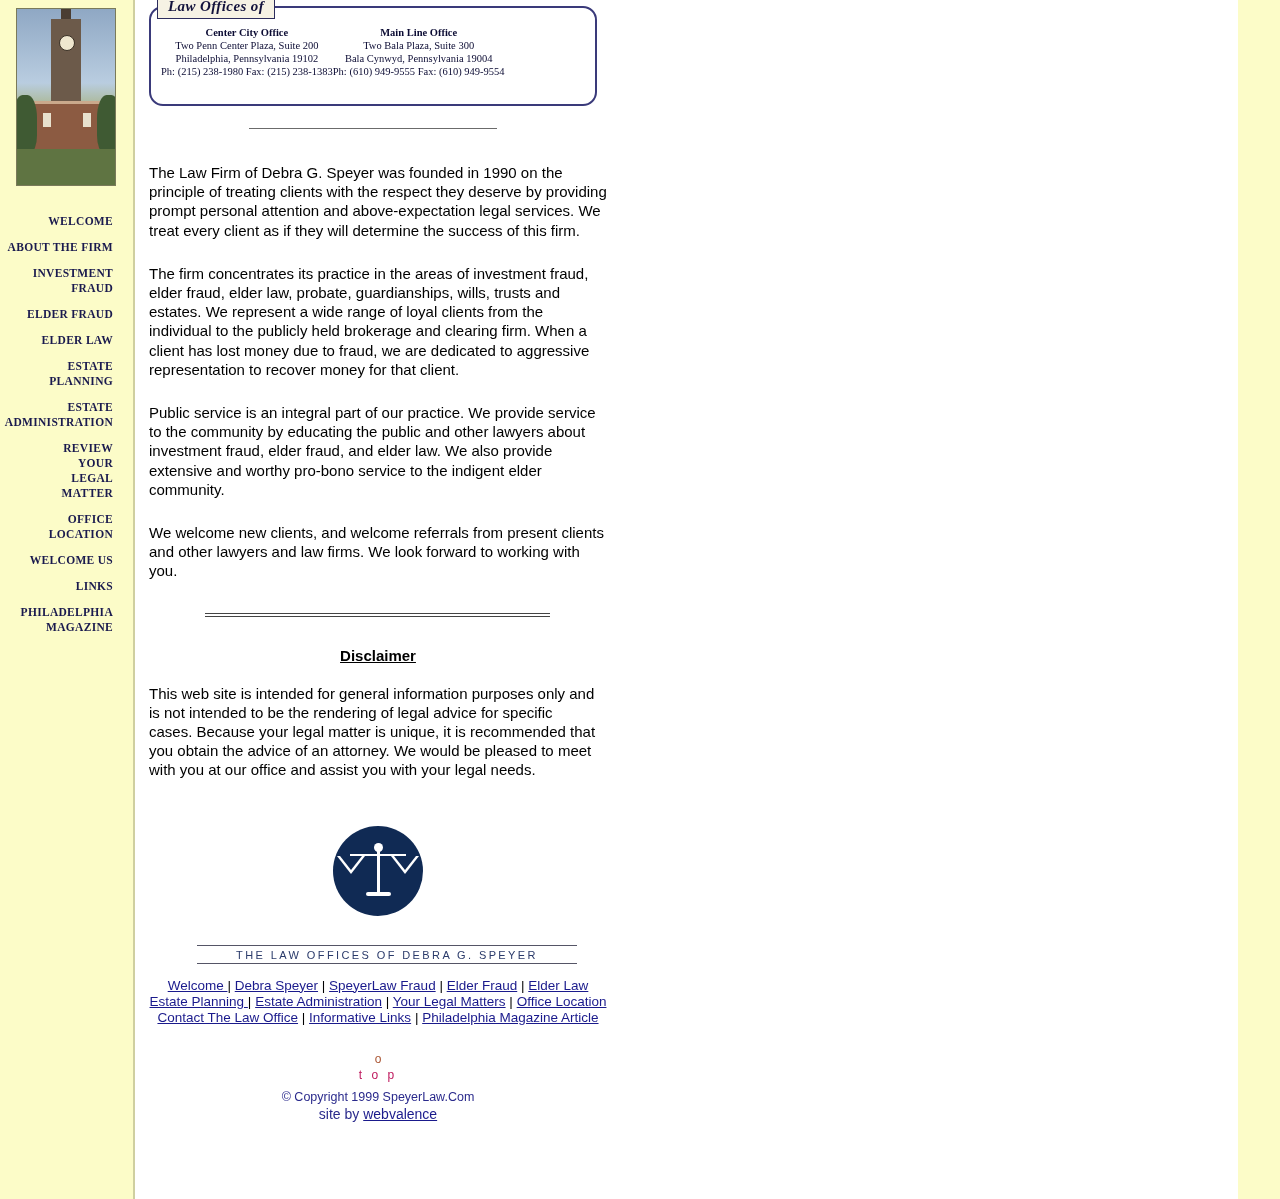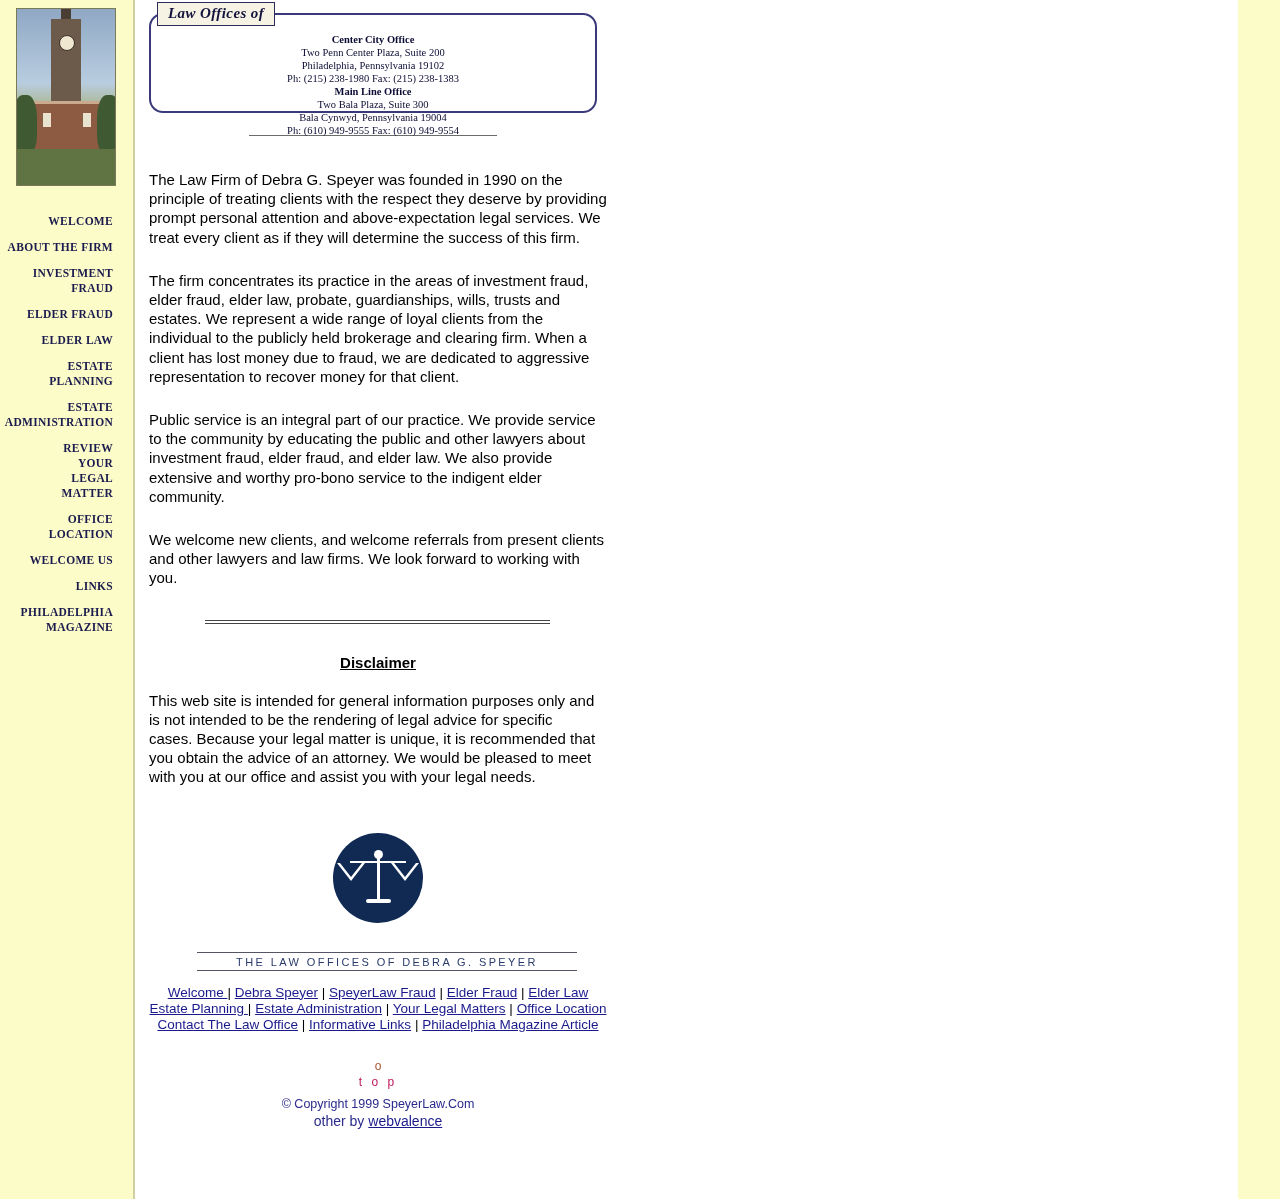--- a/index.html
+++ b/index.html
@@ -114,21 +114,21 @@
     letter-spacing: 0.3px;
     color: #1a1a4e;
     text-decoration: none;
     line-height: 15px;
     display: block;
   }
 
   
   .content {
     width: 1100px;
-    padding: 7px 0 0 14px;
+    padding: 0 0 0 14px;
     background: #ffffff;
     position: relative;
   }
   .letterhead {
     width: 448px;
     margin: 6px 0 0 0;
     position: relative;
   }
   .lh-box {
     border: 2px solid #3a3a7a;
@@ -161,21 +161,20 @@
     color: #0b0b33;
     margin: 2px 0 8px 0;
   }
   .lh-cols {
     display: flex;
     justify-content: flex-start;
     font-family: "Liberation Serif", serif;
     font-size: 10.5px;
     color: #0b0b33;
     line-height: 13px;
-    flex-direction: column;
   }
   .lh-col { text-align: center; }
   .lh-col .lh-city { font-weight: bold; }
   .rule-top {
     width: 248px;
     height: 0;
     border-top: 1px solid #6b6b6b;
     margin: 22px 0 0 100px;
   }
   .para {
@@ -466,19 +465,19 @@
         <a href="#">Contact The Law Office</a> <span>|</span>
         <a href="#">Informative Links</a> <span>|</span>
         <a href="#">Philadelphia Magazine Article</a>
       </div>
     </div>
 
     <div class="top-dot">o</div>
     <div class="top-word">t o p</div>
     <div class="copyright">© Copyright 1999 SpeyerLaw.Com</div>
     <div class="siteby">
-      <span>other by </span><a href="#">webvalence</a>
+      <span>site by </span><a href="#">webvalence</a>
     </div>
 
   </div>
 
   <div class="right-strip"></div>
 </div>
 
 </body></html>

